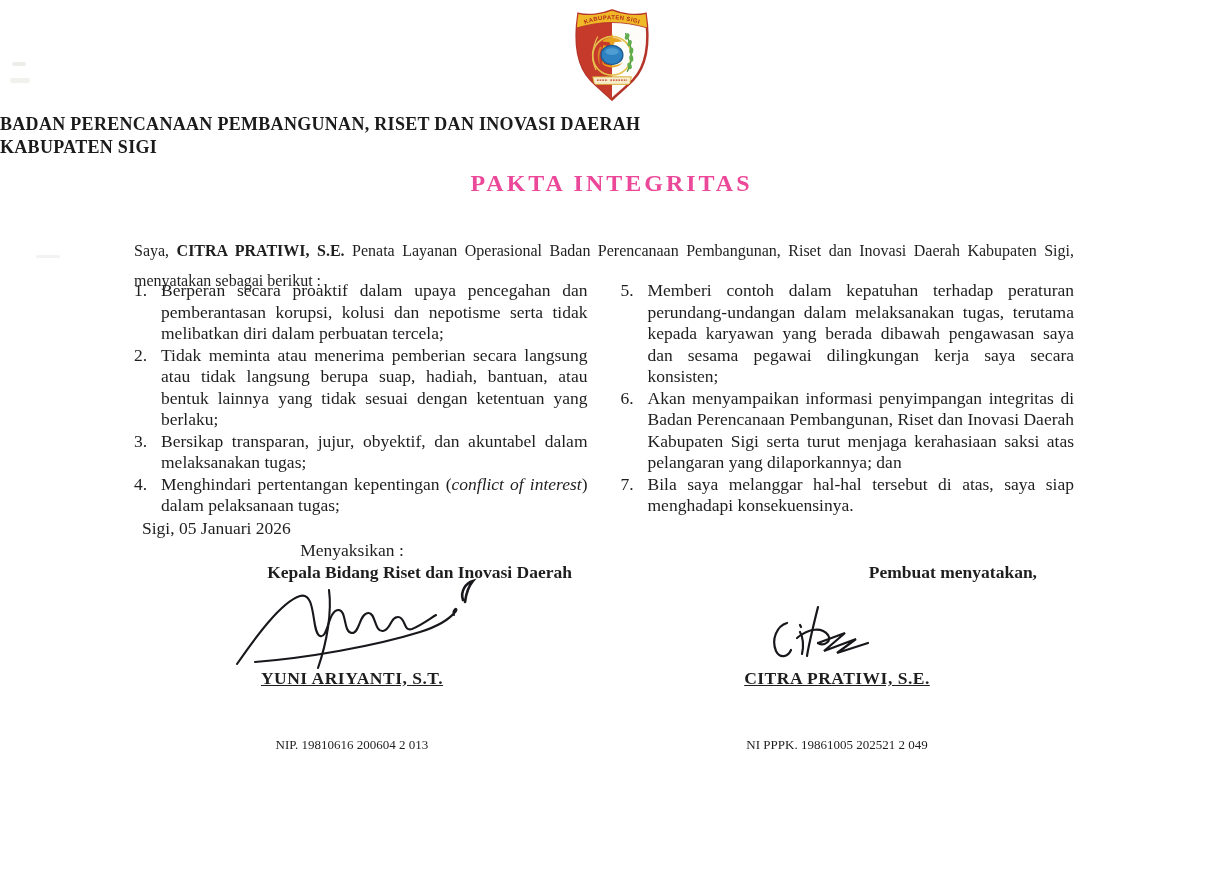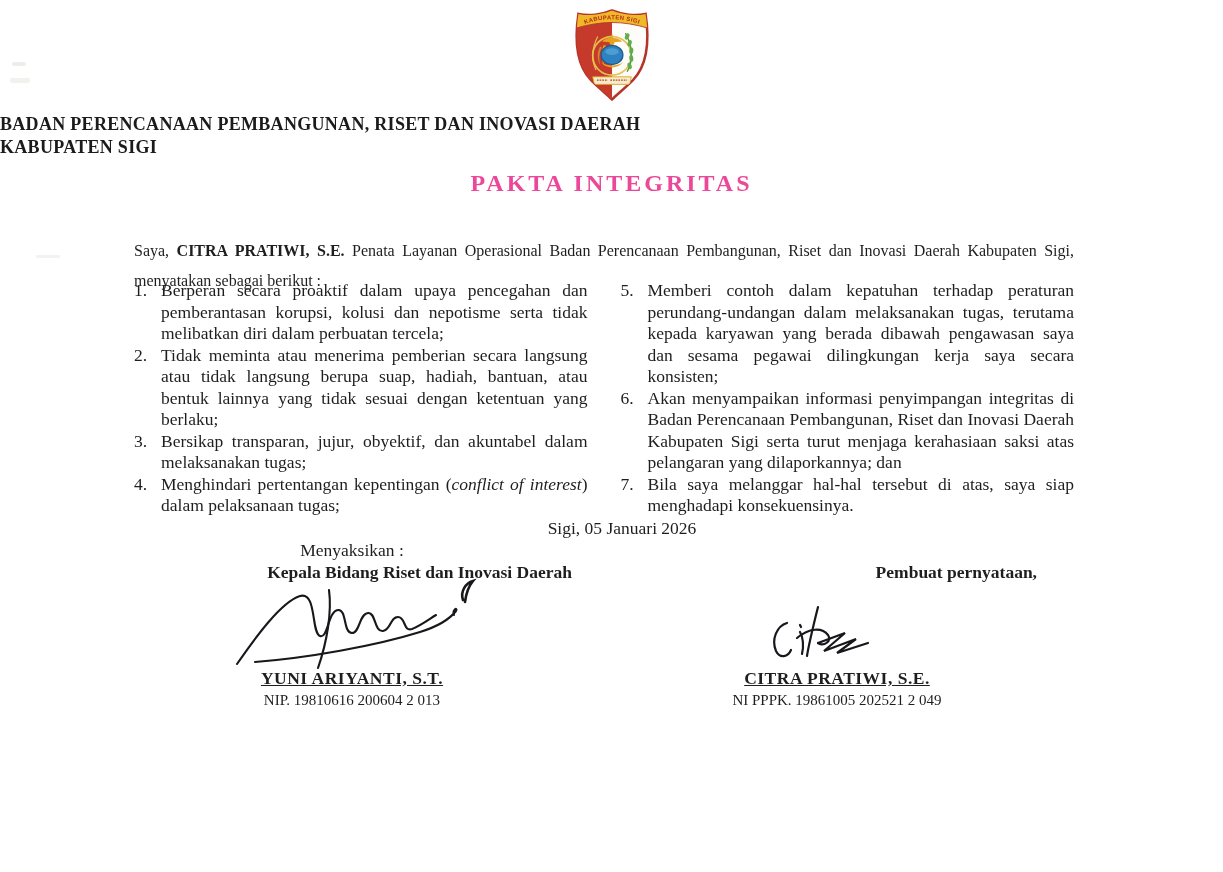--- a/index.html
+++ b/index.html
@@ -62,41 +62,41 @@
     top: 280px;
     display: flex;
     gap: 33px;
   }
   .col { flex: 1; }
   .item { display: flex; font-size: 17.5px; line-height: 21.5px; }
   .item .num { flex: 0 0 27px; }
   .item .txt { flex: 1; text-align: justify; }
   .dateline {
     position: absolute;
-    left: 152px;
+    left: 142px;
     width: 940px;
     top: 518px;
-    text-align: center;
+    text-align: left;
     font-size: 17.5px;
   }
   .sig-block { position: absolute; text-align: center; font-size: 17.5px; line-height: 21.5px; }
   .witness-block   { left: 132px; top: 540px; width: 440px; }
   .declarant-block { left: 637px; top: 540px; width: 400px; }
   .sig-role, .sig-heading-bold { font-weight: bold; text-align: right; }
   .spacer-line { height: 21.5px; }
   .sig-canvas { position: relative; height: 85px; }
   .sig-svg { position: absolute; }
   .witness-sig   { left: 95px;  top: -5px; }
   .declarant-sig { left: 130px; top: 18px; }
   .sig-name {
     font-weight: bold;
     text-decoration: underline;
     letter-spacing: 0.5px;
   }
-  .sig-id { font-size: 15px; }
+  .sig-id { font-size: 13px; margin-top: 44px; }
   .seal-text { font-family: "Liberation Sans", sans-serif; font-weight: bold; }
 </style>
 </head>
 <body>
 
 <div class="page">
 
   <div class="artifact a1"></div>
   <div class="artifact a2"></div>
   <div class="artifact a3"></div>
@@ -206,21 +206,21 @@
           <path d="M236 22 C233 13 239 5 246 3 C241 9 239 16 238 24" stroke-width="2.6"></path>
         </g>
       </svg>
     </div>
     <div class="sig-name">YUNI ARIYANTI, S.T.</div>
     <div class="sig-id">NIP. 19810616 200604 2 013</div>
   </div>
 
   <div class="sig-block declarant-block">
     <div class="spacer-line"></div>
-    <div class="sig-heading-bold">Pembuat pernyataan,</div>
+    <div class="sig-heading-bold">Pembuat menyatakan,</div>
     <div class="sig-canvas">
       <svg class="sig-svg declarant-sig" width="140" height="62" viewBox="0 0 140 62">
         <g fill="none" stroke="#17171c" stroke-width="2.2" stroke-linecap="round">
           <path d="M20 22 C10 25 4 38 9 50 C13 58 21 56 24 49"></path>
           <path d="M33 31 C36 36 37 45 35 53"></path>
           <path d="M33 24 L34 26"></path>
           <path d="M51 6 C47 22 42 42 40 55"></path>
           <path d="M30 37 C42 27 55 26 61 34 C65 40 57 46 51 42"></path>
           <path d="M51 42 L78 32 L57 50 L89 38 L70 52 L101 42"></path>
         </g>

